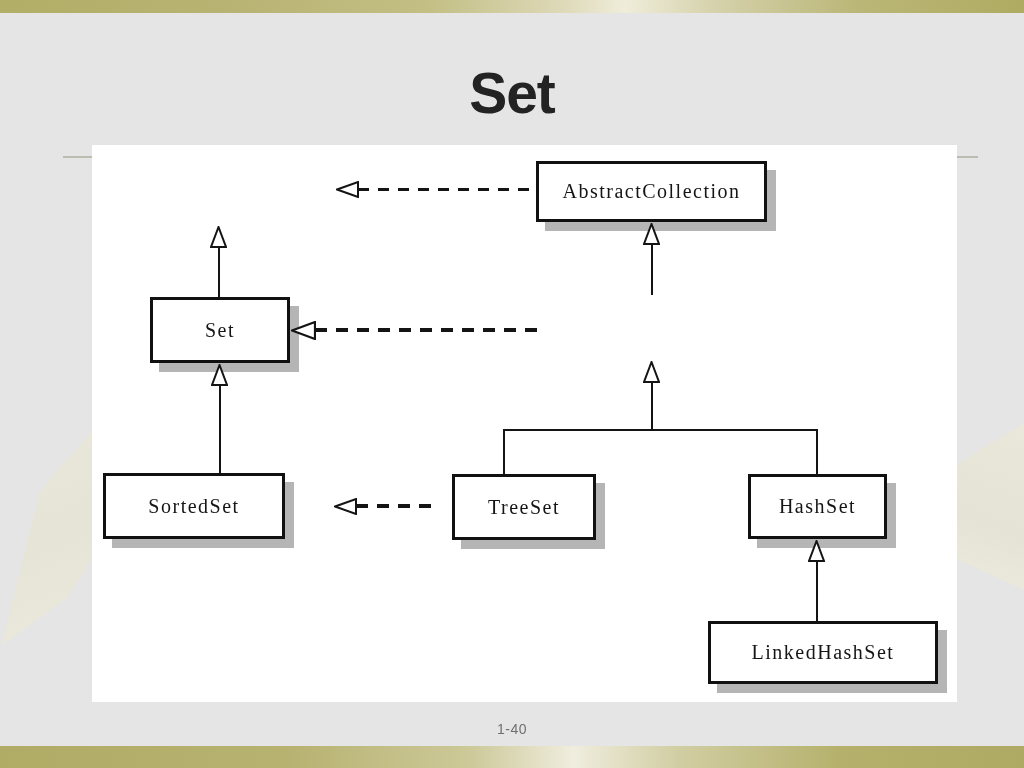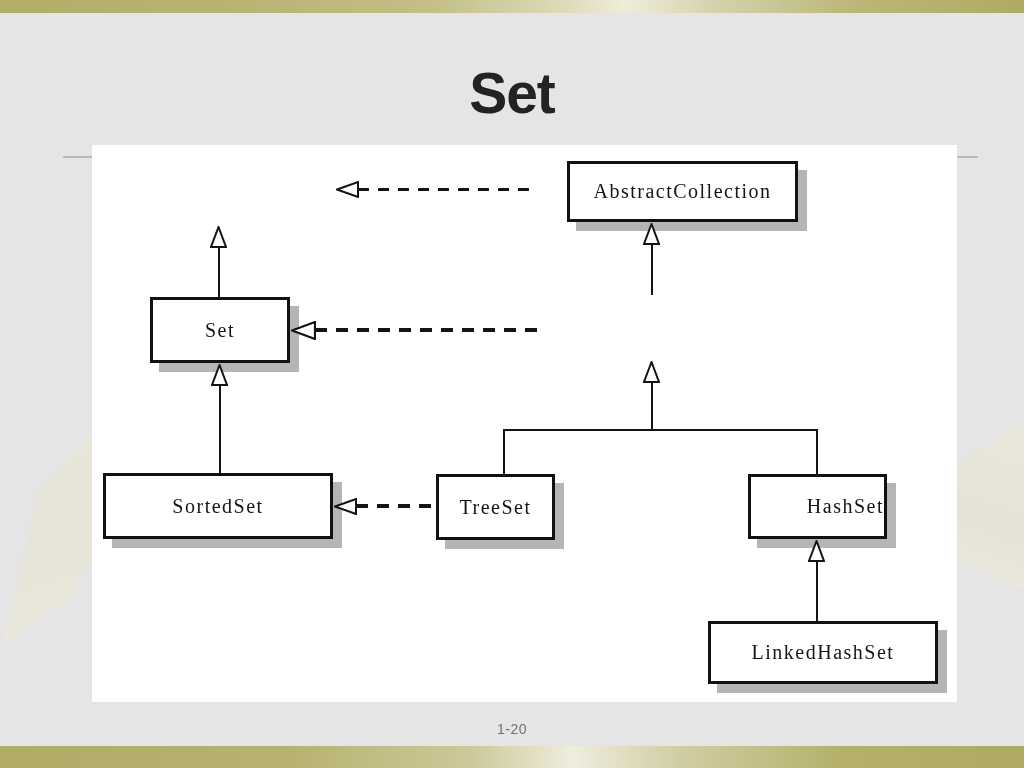--- a/index.html
+++ b/index.html
@@ -63,33 +63,33 @@
 
   <div class="top-bar"></div>
   <div class="watermark left"></div>
   <div class="watermark right"></div>
   <div class="rule"></div>
 
   <div class="title">Set</div>
 
   <div class="panel">
 
-    <div class="node" style="left:444px;top:16px;width:231px;height:61px;margin-left:31px;">
+    <div class="node" style="left:444px;top:16px;width:231px;height:61px;">
       <span>AbstractCollection</span>
     </div>
     <div class="node" style="left:58px;top:152px;width:140px;height:66px;">
       <span>Set</span>
     </div>
-    <div class="node" style="left:11px;top:328px;width:230px;height:66px;">
+    <div class="node" style="left:11px;top:328px;width:182px;height:66px;">
       <span>SortedSet</span>
     </div>
-    <div class="node" style="left:344px;top:329px;width:119px;height:66px;">
+    <div class="node" style="left:360px;top:329px;width:144px;height:66px;">
       <span>TreeSet</span>
     </div>
-    <div class="node" style="left:656px;top:329px;width:139px;height:65px;justify-content:flex-end;">
+    <div class="node" style="left:656px;top:329px;width:139px;height:65px;">
       <span>HashSet</span>
     </div>
     <div class="node" style="left:616px;top:476px;width:230px;height:63px;">
       <span>LinkedHashSet</span>
     </div>
 
     <div class="vline" style="left:126px;top:102px;height:50px;"></div>
     <svg class="arrow" style="left:118px;top:81px;" width="17" height="22" viewBox="0 0 17 22">
       <polygon points="8.5,1 1,21 16,21" fill="#fff" stroke="#141414" stroke-width="2"></polygon>
     </svg>
@@ -127,16 +127,16 @@
       <polygon points="1,9.5 24,1 24,18" fill="#fff" stroke="#141414" stroke-width="2.2"></polygon>
     </svg>
 
     <div class="dash4" style="left:264px;top:359px;width:76px;"></div>
     <svg class="arrow" style="left:242px;top:353px;" width="23" height="17" viewBox="0 0 23 17">
       <polygon points="1,8.5 22,1 22,16" fill="#fff" stroke="#141414" stroke-width="2"></polygon>
     </svg>
 
   </div>
 
-  <div class="page-number">1-20</div>
+  <div class="page-number">1-40</div>
   <div class="bottom-bar"></div>
 
 </div>
 
 </body></html>

